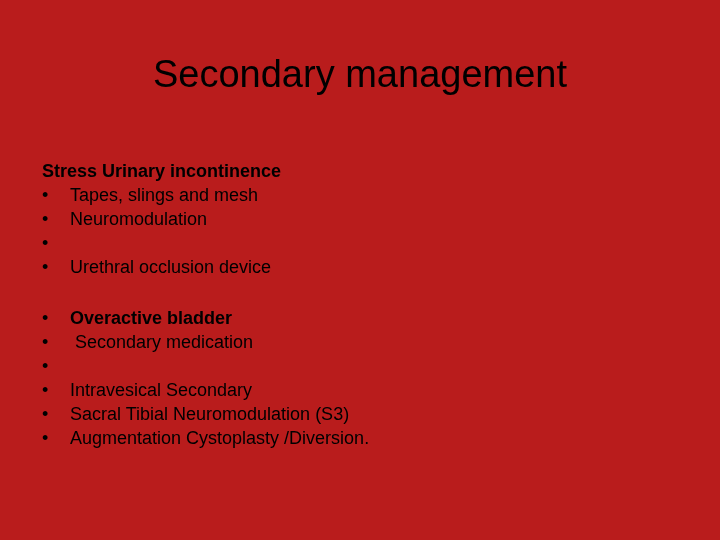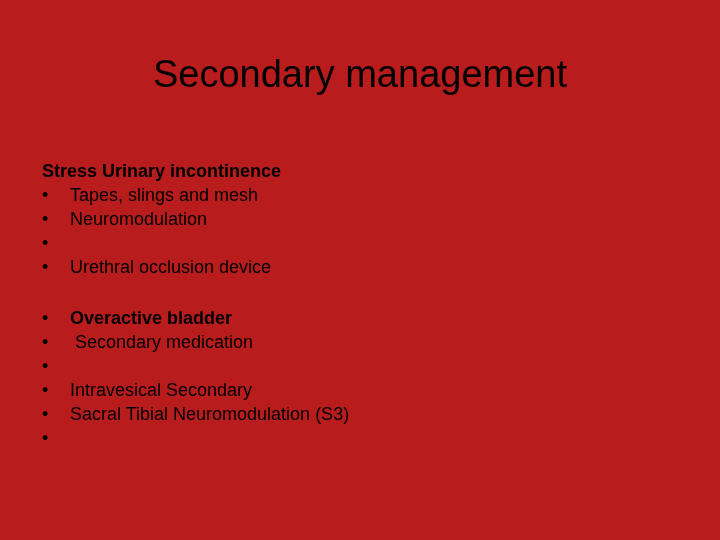--- a/index.html
+++ b/index.html
@@ -113,16 +113,17 @@
       <li>
         <span class="bullet">•</span>
         <span>Intravesical Secondary</span>
       </li>
       <li>
         <span class="bullet">•</span>
         <span>Sacral Tibial Neuromodulation (S3)</span>
       </li>
       <li>
         <span class="bullet">•</span>
+        <span>Augmentation Cystoplasty /Diversion.</span>
       </li>
     </ul>
   </div>
 </div>
 
 </body></html>

